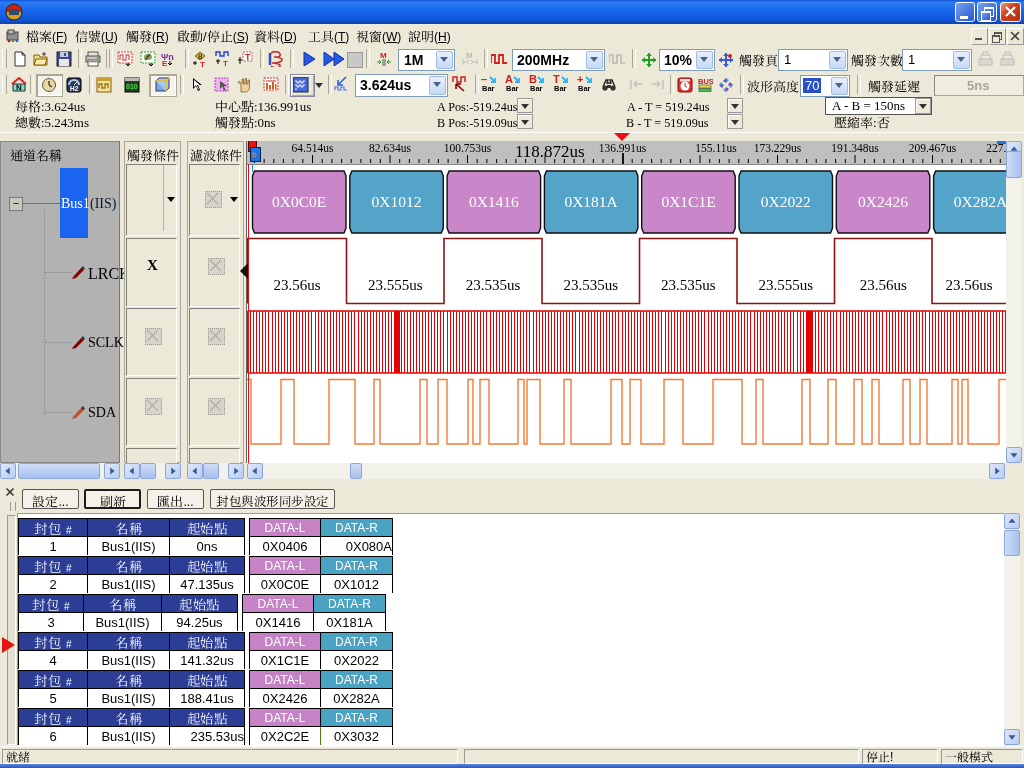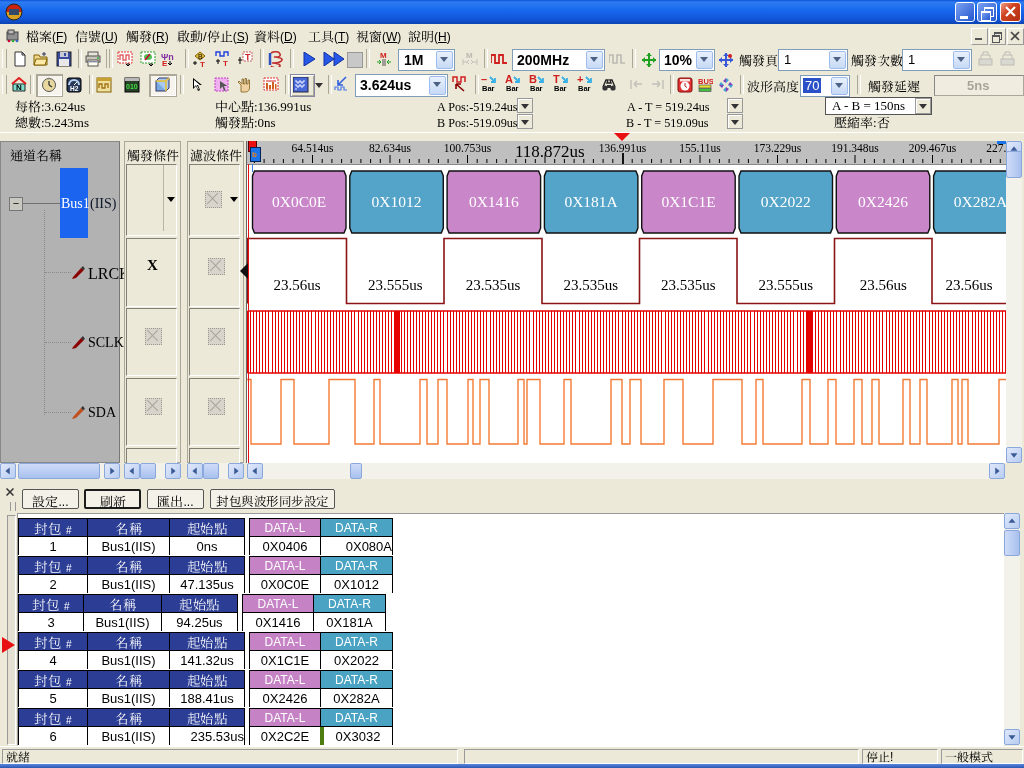--- a/index.html
+++ b/index.html
@@ -716,21 +716,21 @@
           <path d="M801.8 18V22" stroke="#000"></path>
           <path d="M811.4 18V22" stroke="#000"></path>
           <path d="M821.1 18V22" stroke="#000"></path>
           <path d="M830.8 18V22" stroke="#000"></path>
         </svg>
         <span class="a ser" style="left:35.5px;top:1px;width:60px;text-align:center;font-size:11.5px">64.514us</span>
         <span class="a ser" style="left:113.0px;top:1px;width:60px;text-align:center;font-size:11.5px">82.634us</span>
         <span class="a ser" style="left:190.5px;top:1px;width:60px;text-align:center;font-size:11.5px">100.753us</span>
         <span class="a ser" style="left:268.0px;top:1px;width:60px;text-align:right;font-size:17px">118.872us</span>
         <span class="a ser" style="left:345.5px;top:1px;width:60px;text-align:center;font-size:11.5px">136.991us</span>
-        <span class="a ser" style="left:423.0px;top:1px;width:60px;text-align:center;font-size:11.5px">155.11us</span>
+        <span class="a ser" style="left:439px;top:1px;width:60px;text-align:center;font-size:11.5px">155.11us</span>
         <span class="a ser" style="left:500.5px;top:1px;width:60px;text-align:center;font-size:11.5px">173.229us</span>
         <span class="a ser" style="left:578.0px;top:1px;width:60px;text-align:center;font-size:11.5px">191.348us</span>
         <span class="a ser" style="left:655.5px;top:1px;width:60px;text-align:center;font-size:11.5px">209.467us</span>
         <span class="a ser" style="left:733.0px;top:1px;width:60px;text-align:center;font-size:11.5px">227.586us</span>
         <div class="a" style="left:375px;top:12px;width:2px;height:11px;background:#111"></div>
         <div class="a" style="left:0.5px;top:-4px;width:7px;height:13px;background:#e81010;border:1px solid #500"></div>
         <div class="a" style="left:3px;top:6px;width:9px;height:13px;background:#1a74e8;border:1px solid #025">
           <span class="a" style="left:1px;top:2px;font-size:8px;color:#e88020;font-weight:bold">b</span>
         </div>
         <div class="a" style="left:750px;top:-8px;width:9px;height:11px;background:#1a74e8;color:#ff0;font-size:8px;font-weight:bold;text-align:center;line-height:11px">D</div>
@@ -1073,21 +1073,21 @@
         <div style="width:81px;border-right:1px solid #000;text-align:center;padding-top:2px">Bus1(IIS)</div>
         <div style="flex:1;text-align:right;padding-top:2px">235.53us</div>
       </div>
     </div>
     <div class="a" style="left:249px;top:197px;width:144px;height:37px;border:1px solid #000;box-sizing:border-box">
       <div style="display:flex;height:17px;border-bottom:1px solid #000;font-size:12px">
         <div style="width:70px;background:#c583c5;border-right:1px solid #000;text-align:center;color:#fff;padding-top:2px">DATA-L</div>
         <div style="flex:1;background:#4ba3c3;text-align:center;color:#fff;padding-top:2px">DATA-R</div>
       </div>
       <div style="display:flex;height:18px;background:#fff;font-size:13px">
-        <div style="width:70px;border-right:4px solid #4d7c0f;text-align:center;padding-top:2px">0X2C2E</div>
+        <div style="width:70px;border-right:1px solid #4d7c0f;text-align:center;padding-top:2px">0X2C2E</div>
         <div style="flex:1;text-align:center;padding-top:2px">0X3032</div>
       </div>
     </div>
     <svg class="a" style="left:2px;top:126px;width:13px;height:16px" viewBox="0 0 13 16">
       <path d="M0 0l13 8-13 8z" fill="#e81010"></path>
     </svg>
     <div class="a" style="left:1004px;top:2px;width:16px;height:232px;background:#f2f1ea"></div>
     <div class="a" style="left:1004px;top:2px;width:16px;height:16px;background:linear-gradient(135deg,#e0e8fa,#b8cdf2);border:1px solid #8aa8dc;border-radius:2px;box-sizing:border-box"><svg width="14" height="14" viewBox="0 0 16 16">
         <path d="M8 5l4 5H4z" fill="#3a5a96"></path>
       </svg></div>

